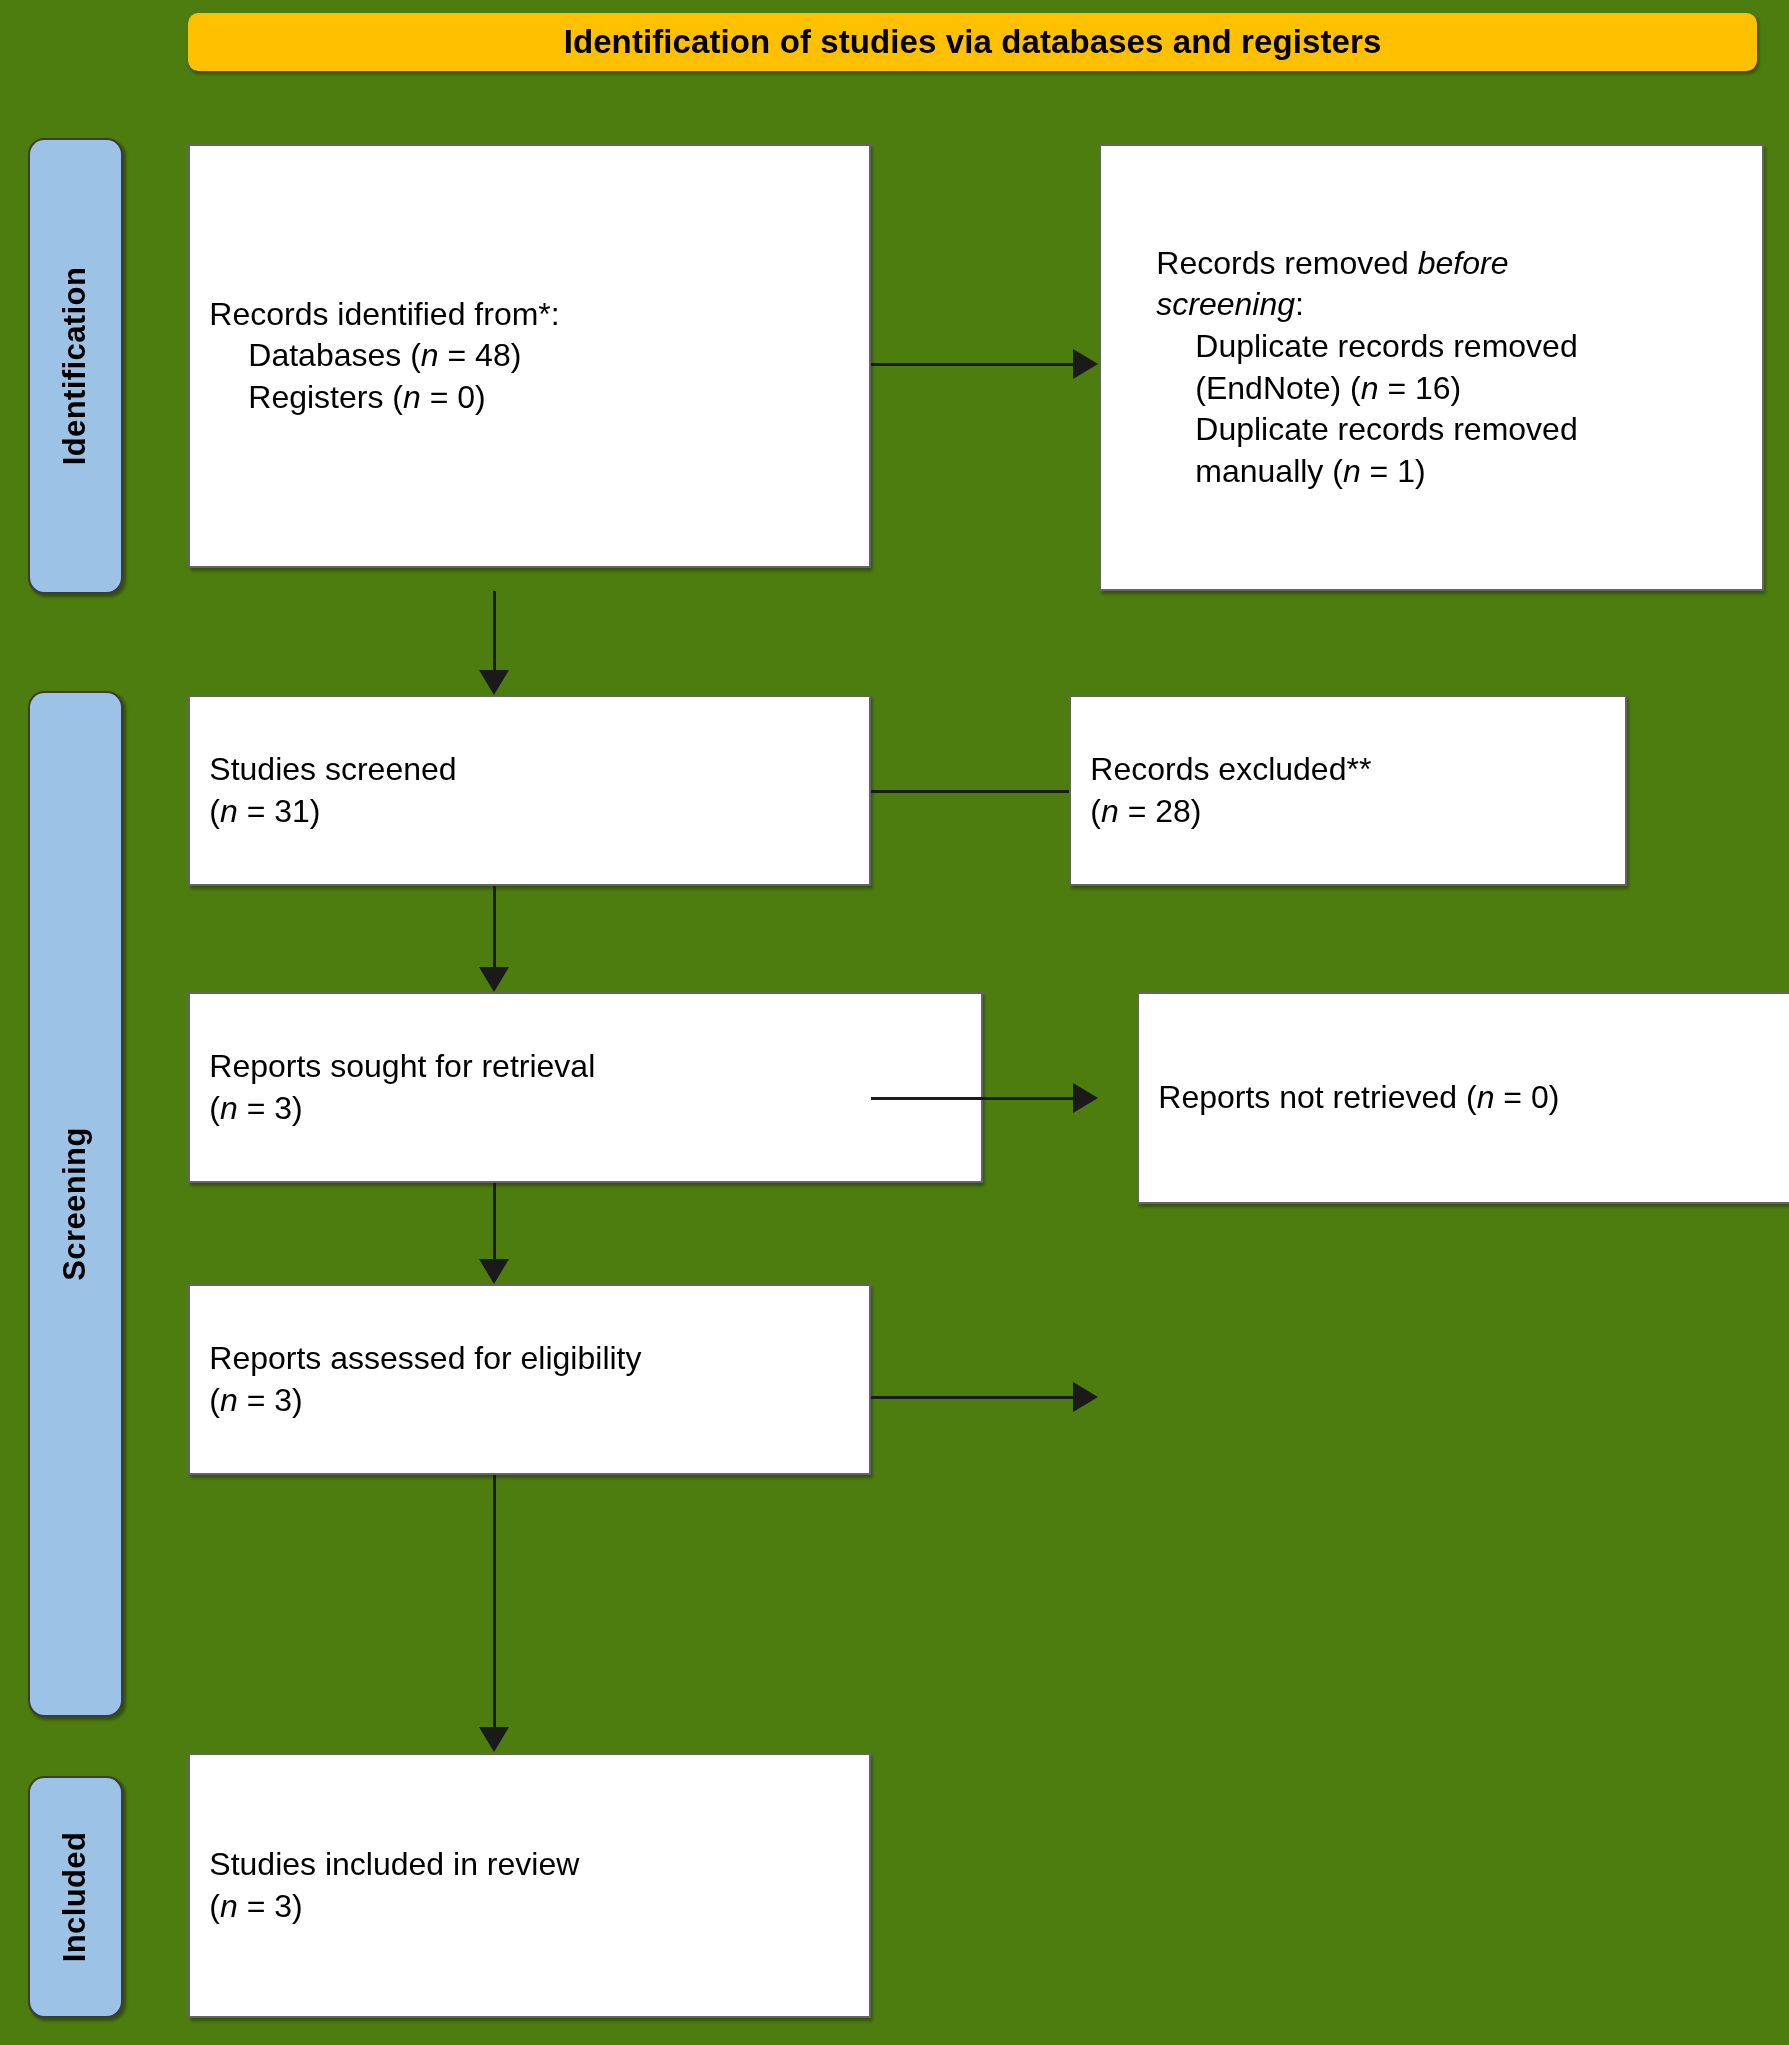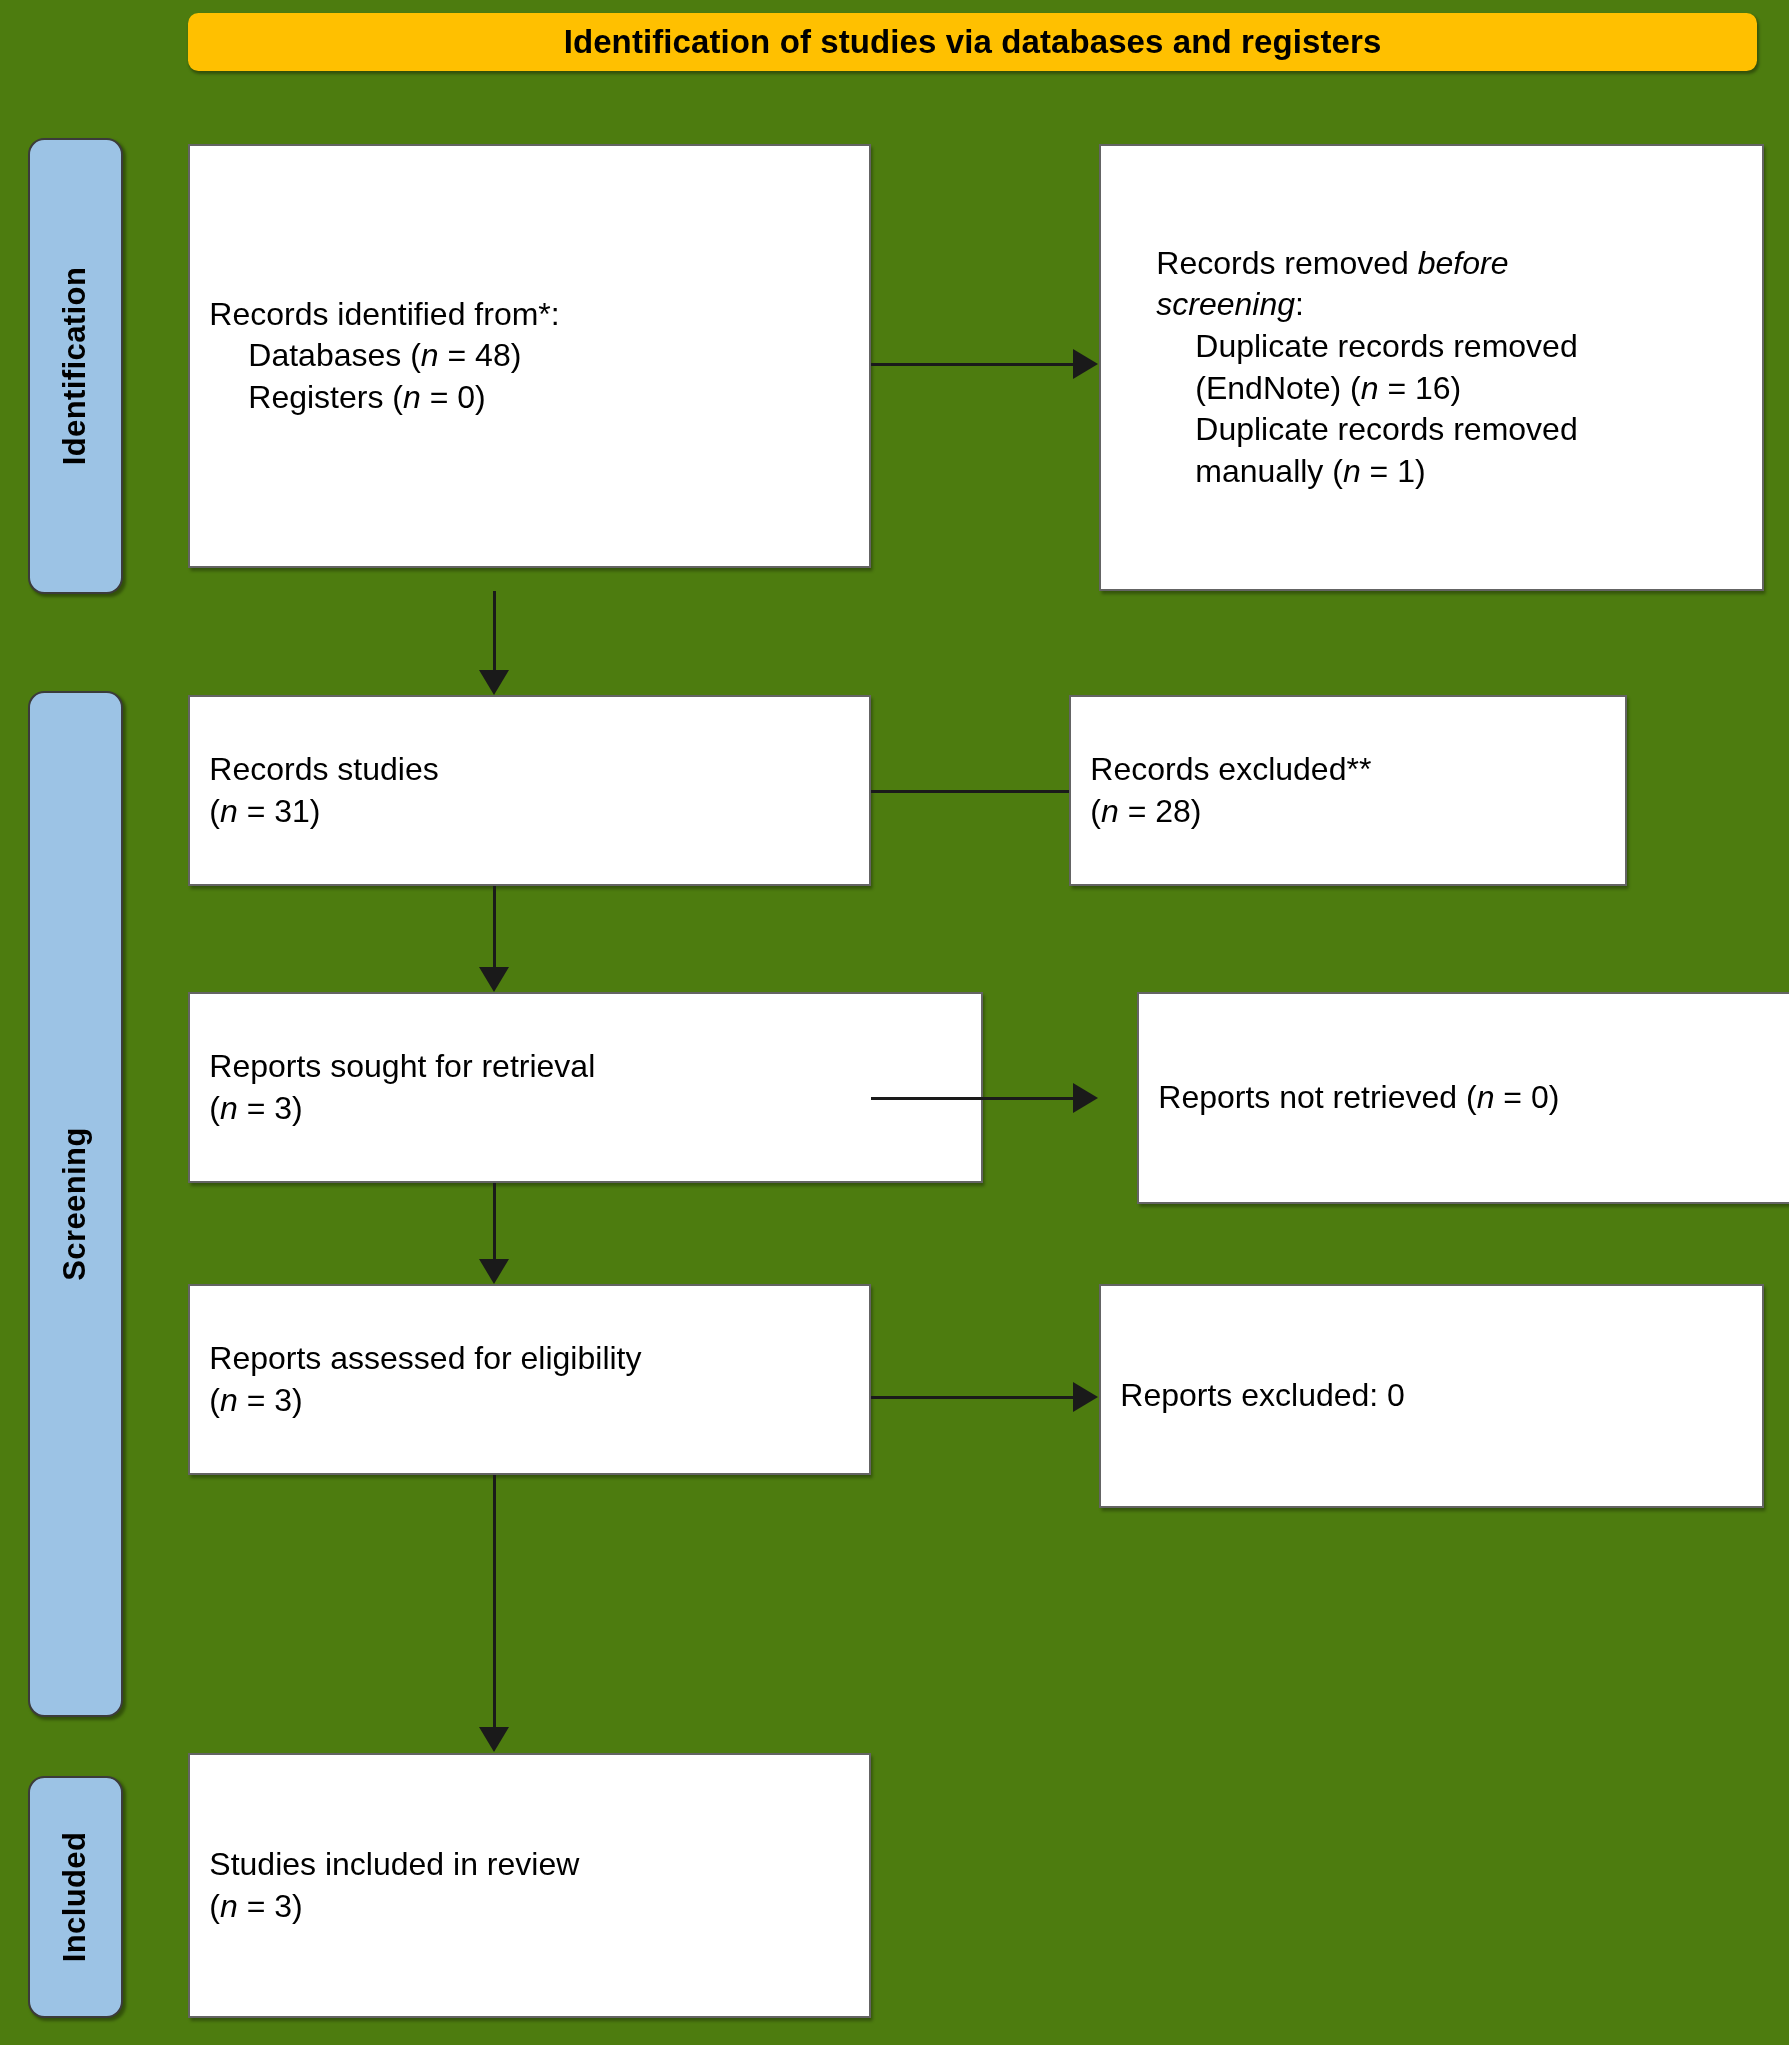--- a/index.html
+++ b/index.html
@@ -177,21 +177,21 @@
     </div>
   </div>
 
   <div class="arrow-v" style="left:472px; top:591px; width:45px; height:104px;">
     <div class="shaft" style="height:79px;"></div>
     <div class="head"></div>
   </div>
 
   <div class="box" style="left:188px; top:695px; width:683px; height:191px;">
     <div class="box-text">
-      <span>Records studies</span><br>
+      <span>Studies screened</span><br>
       <span>(<em>n</em> = 31)</span>
     </div>
   </div>
 
   <div class="arrow-h" style="left:871px; top:769px; width:227px; height:45px;">
     <div class="shaft" style="width:213px;"></div>
     <div class="head"></div>
   </div>
 
   <div class="box" style="left:1069px; top:695px; width:558px; height:191px;">
@@ -234,25 +234,20 @@
       <span>Reports assessed for eligibility</span><br>
       <span>(<em>n</em> = 3)</span>
     </div>
   </div>
 
   <div class="arrow-h" style="left:871px; top:1375px; width:227px; height:45px;">
     <div class="shaft" style="width:213px;"></div>
     <div class="head"></div>
   </div>
 
-  <div class="box" style="left:1099px; top:1284px; width:665px; height:224px;">
-    <div class="box-text">
-      <span>Reports excluded: 0</span>
-    </div>
-  </div>
 
   <div class="arrow-v" style="left:472px; top:1475px; width:45px; height:277px;">
     <div class="shaft" style="height:252px;"></div>
     <div class="head"></div>
   </div>
 
   <div class="box" style="left:188px; top:1753px; width:683px; height:265px;">
     <div class="box-text">
       <span>Studies included in review</span><br>
       <span>(<em>n</em> = 3)</span>

